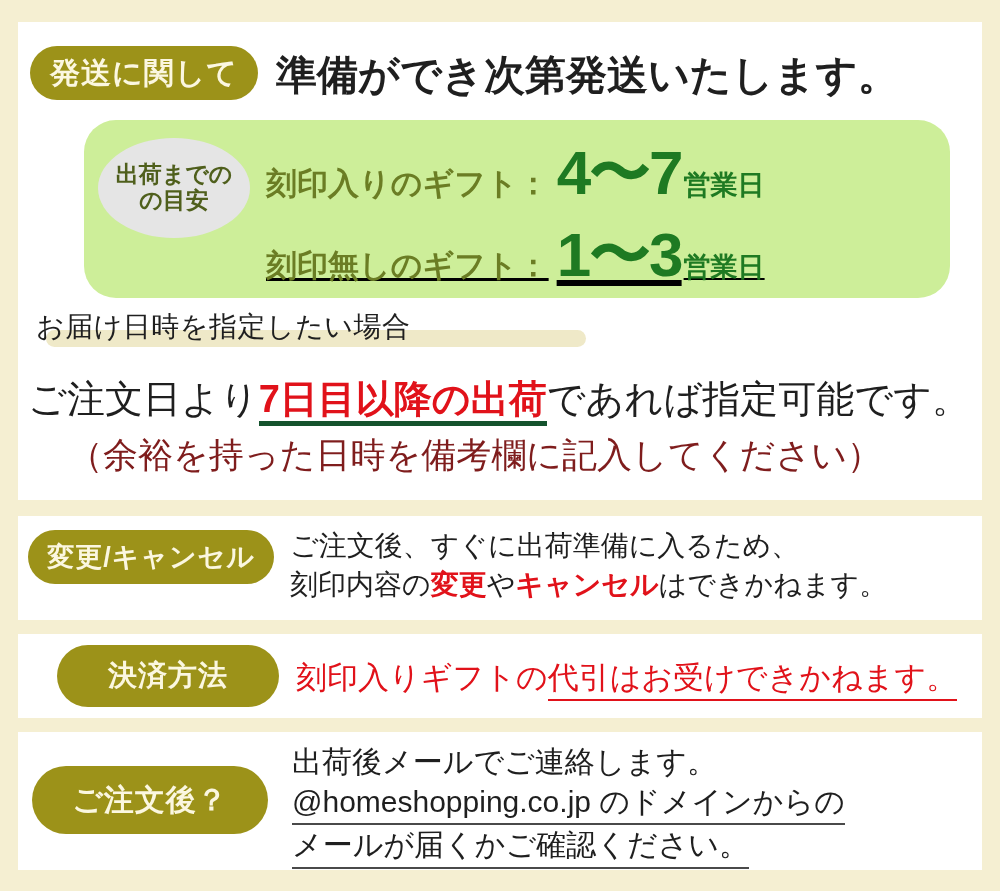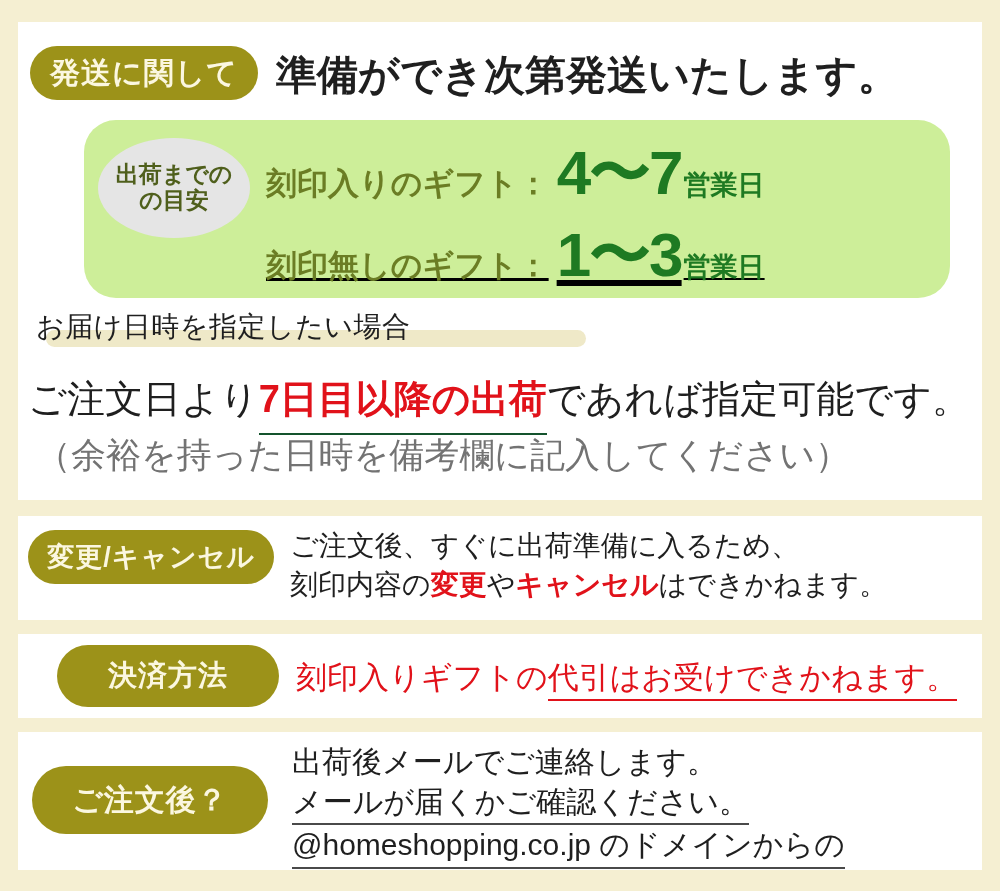--- a/index.html
+++ b/index.html
@@ -166,30 +166,30 @@
     left: 28px;
     top: 374px;
     font-size: 38px;
     color: #1f1f1f;
     white-space: nowrap;
     letter-spacing: 0px;
   }
   #line-designate .em-red {
     color: #e1121a;
     font-weight: bold;
-    border-bottom: 2px solid #14532d;
-    padding-bottom: 13px;
+    border-bottom: 5px solid #14532d;
+    padding-bottom: 1px;
   }
 
   #line-note {
     position: absolute;
-    left: 36px;
+    left: 68px;
     top: 432px;
     font-size: 35px;
-    color: #737373;
+    color: #7f1d1d;
     white-space: nowrap;
     letter-spacing: 0px;
   }
 
   
   #panel-cancel {
     left: 18px;
     top: 516px;
     width: 964px;
     height: 104px;
@@ -328,17 +328,17 @@
   <div class="pill" id="pill-payment">決済方法</div>
 
   <div id="text-payment"><span>刻印入りギフトの</span><span class="und">代引はお受けできかねます。</span></div>
 
   <div class="panel" id="panel-date"></div>
 
   <div class="pill" id="pill-date">ご注文後？</div>
 
   <div id="text-date">
     <div>出荷後メールでご連絡します。</div>
+    <div><span class="und-line">@homeshopping.co.jp のドメインからの</span></div>
     <div><span class="und-line">メールが届くかご確認ください。</span></div>
-    <div><span class="und-line">@homeshopping.co.jp のドメインからの</span></div>
   </div>
 
 </div>
 
 </body></html>

